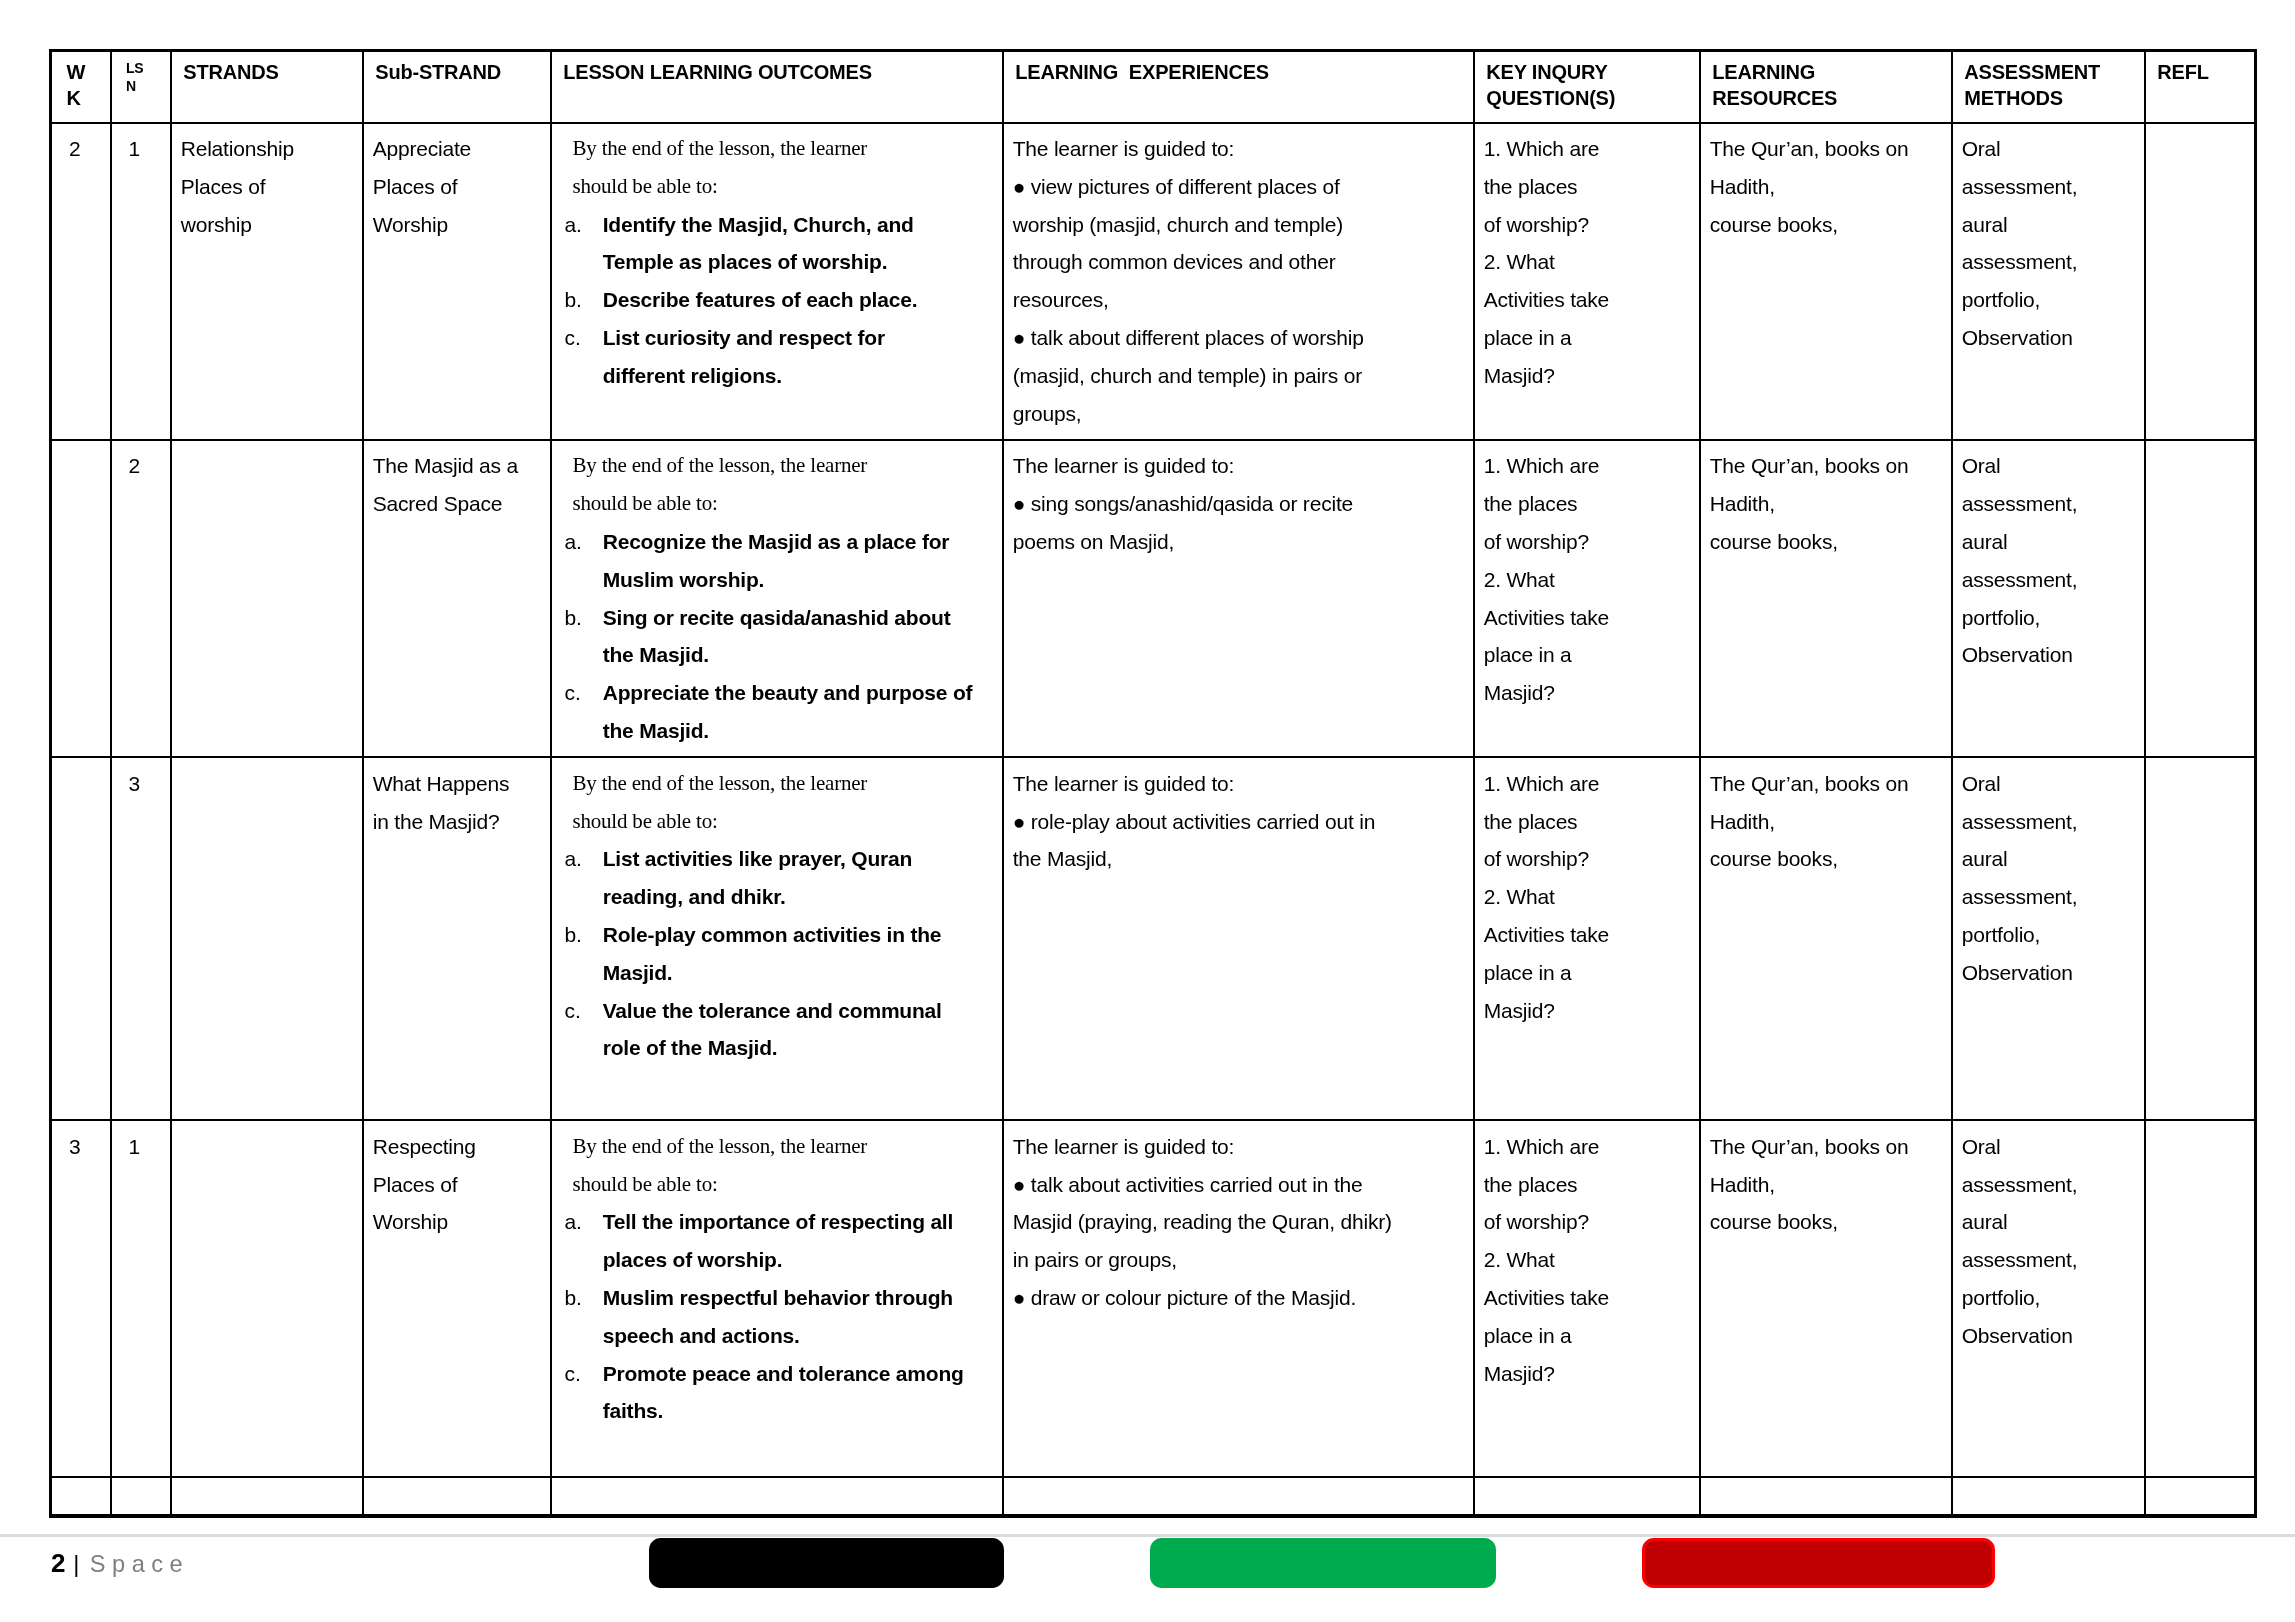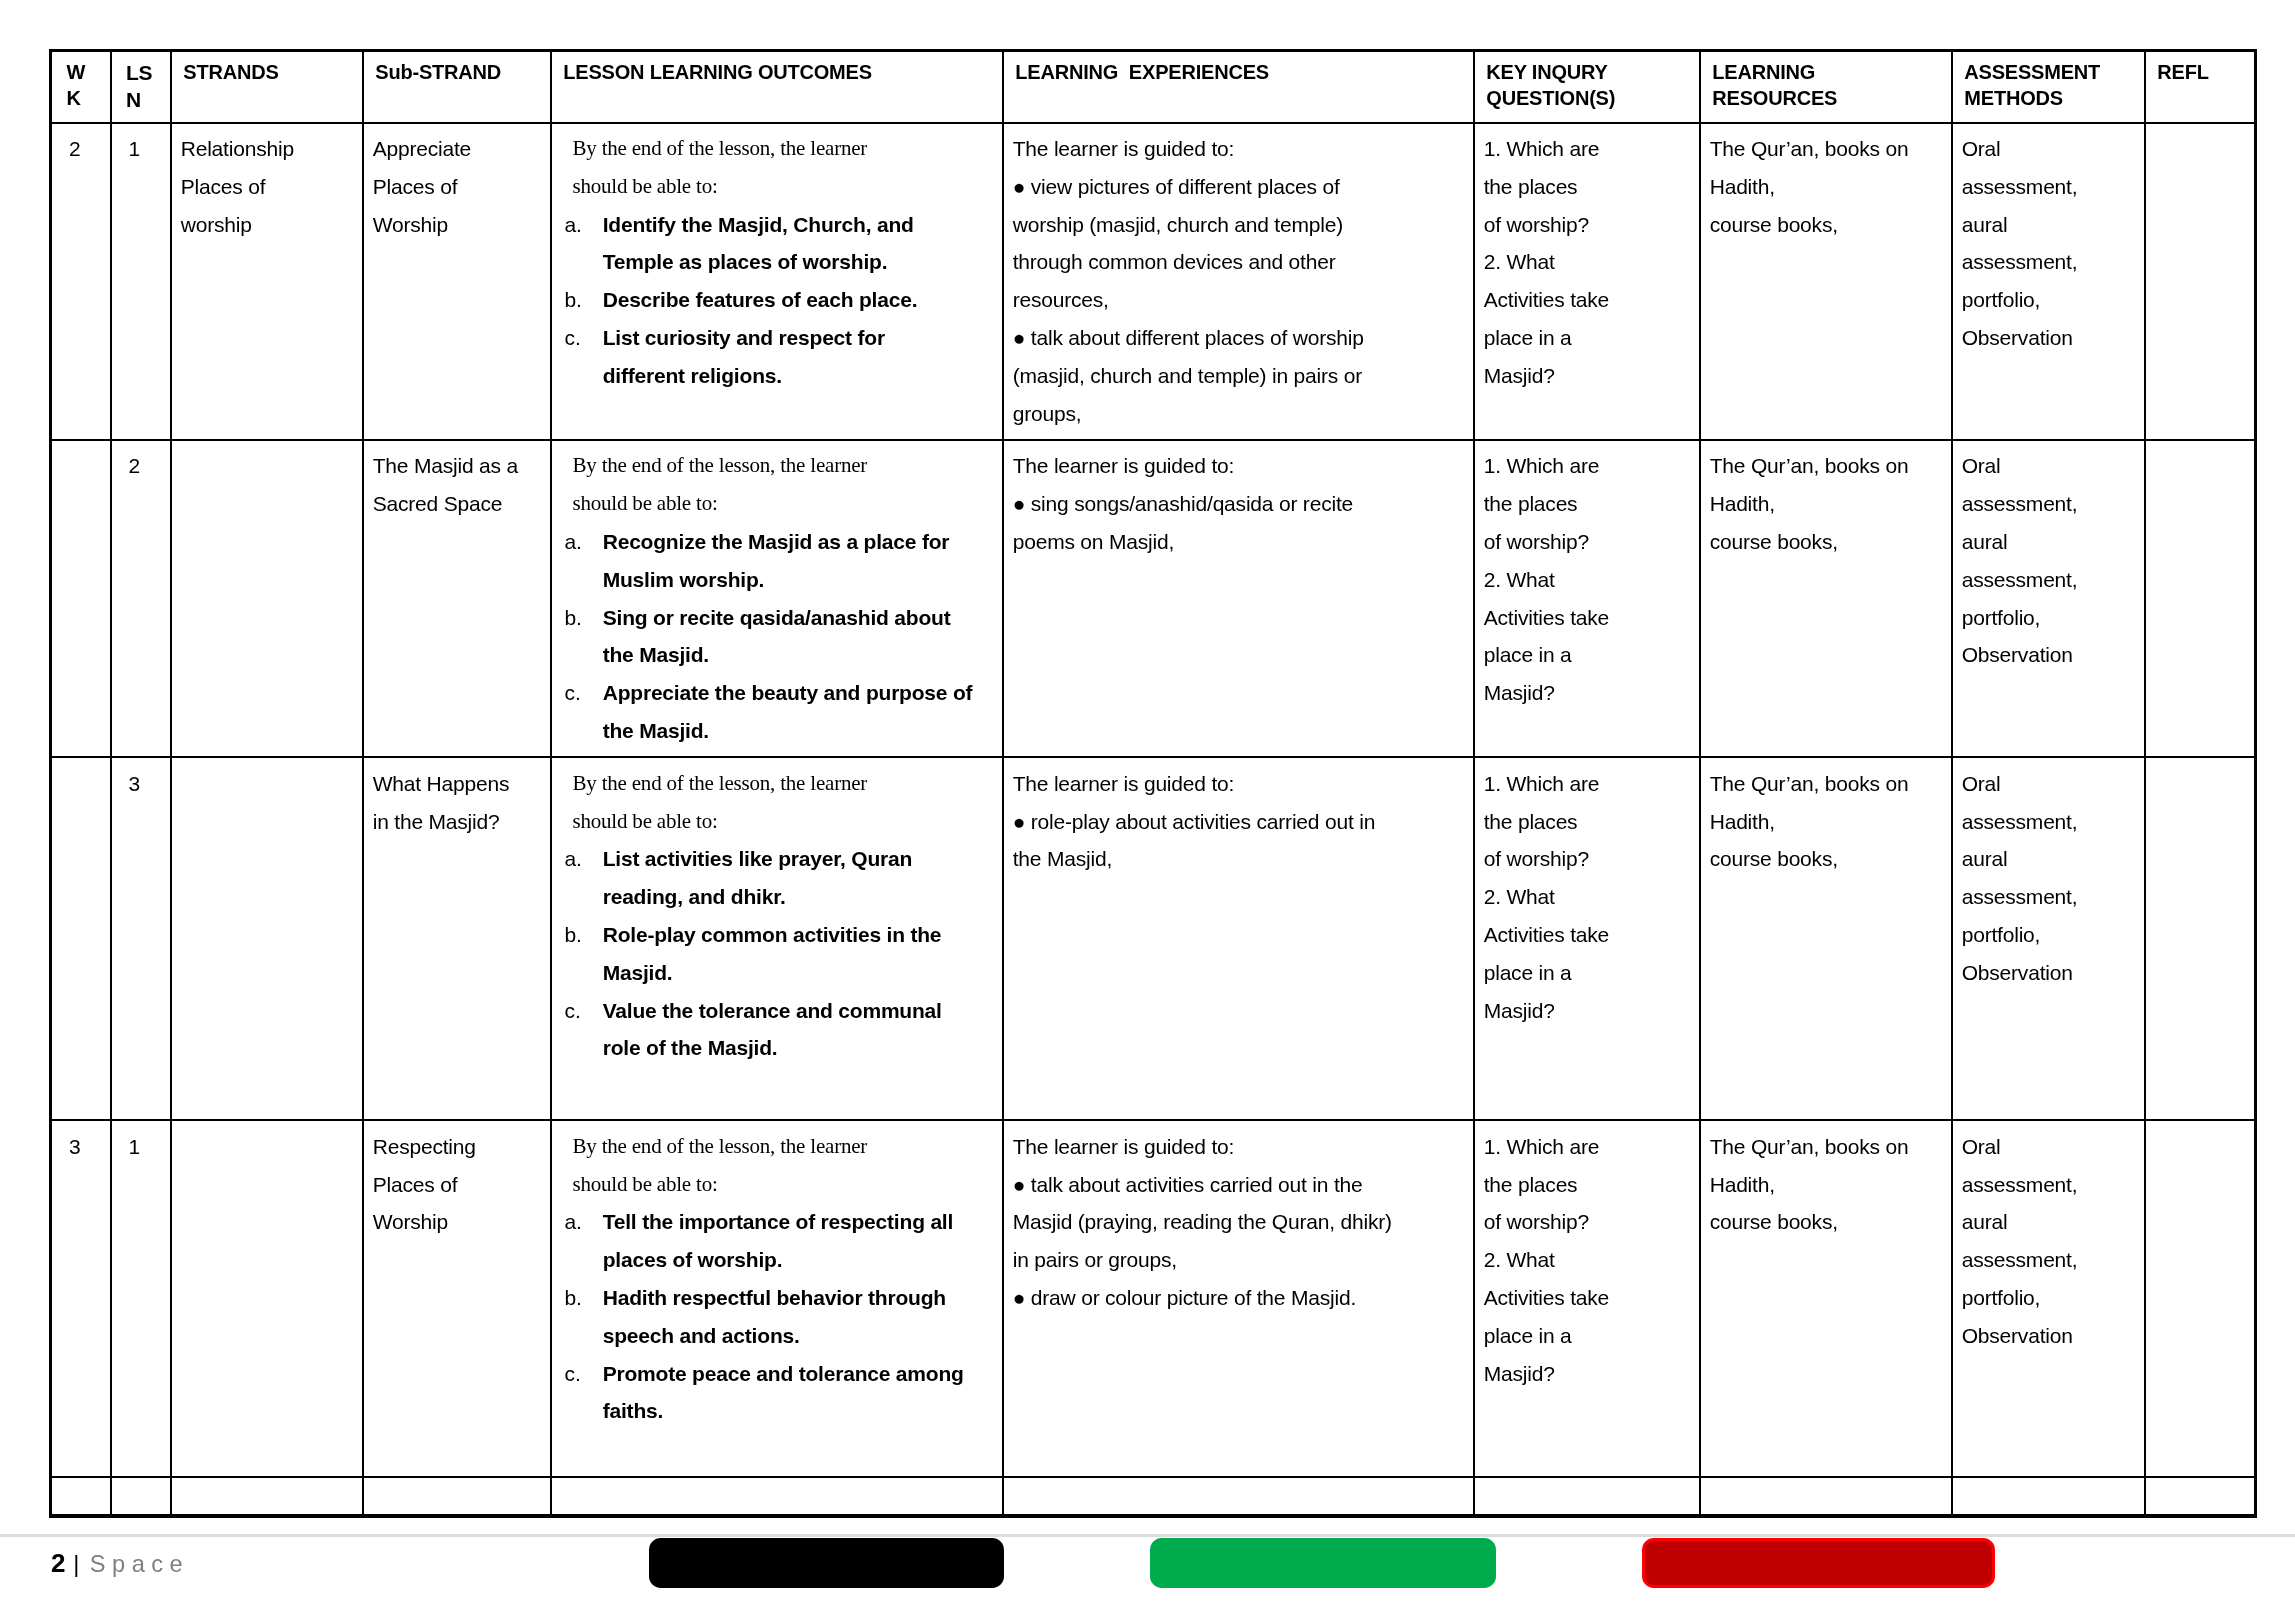--- a/index.html
+++ b/index.html
@@ -28,21 +28,21 @@
   }
   th {
     text-align:left;
     font-weight:bold;
     font-size:20px;
     line-height:1.3;
     padding:6.5px 7.9px 6.5px 11.8px;
     height:72px;
   }
   th.th-wk, th.th-lsn { padding-left:14.4px; }
-  th.th-lsn { font-size:21px; }
+  th.th-lsn { font-size:14px; }
   td.c-wk, td.c-lsn { padding-left:17px; }
   tr.r1 td { height:313px; }
   tr.r2 td { height:308px; }
   tr.r3 td { height:363px; }
   tr.r4 td { height:357px; }
   tr.r-empty td { height:39px; padding:0; }
   .cell-intro { padding-left:11.8px; white-space:pre-wrap;font-family:Liberation Serif, serif; }
   .o-item { display:flex; align-items:flex-start; }
   .o-label { width:42px; flex:0 0 42px; padding-left:3.9px; }
   .o-text { flex:1; white-space:pre-wrap;font-weight:bold; }
@@ -204,21 +204,21 @@
         </tr>
         <tr class="r4">
           <td class="c-wk">3</td>
           <td class="c-lsn">1</td>
           <td class="c-strand"></td>
           <td class="c-sub">Respecting
 Places of
 Worship</td>
           <td class="c-outcomes"><div class="cell-intro">By the end of the lesson, the learner
 should be able to:</div><div class="o-item"><span class="o-label">a.</span><span class="o-text">Tell the importance of respecting all
-places of worship.</span></div><div class="o-item"><span class="o-label">b.</span><span class="o-text">Hadith respectful behavior through
+places of worship.</span></div><div class="o-item"><span class="o-label">b.</span><span class="o-text">Muslim respectful behavior through
 speech and actions.</span></div><div class="o-item"><span class="o-label">c.</span><span class="o-text">Promote peace and tolerance among
 faiths.</span></div></td>
           <td class="c-experiences"><div class="bullet-block">The learner is guided to:</div><div class="bullet-block">● talk about activities carried out in the
 Masjid (praying, reading the Quran, dhikr)
 in pairs or groups,</div><div class="bullet-block">● draw or colour picture of the Masjid.</div></td>
           <td class="c-inquiry">1. Which are
 the places
 of worship?
 2. What
 Activities take

